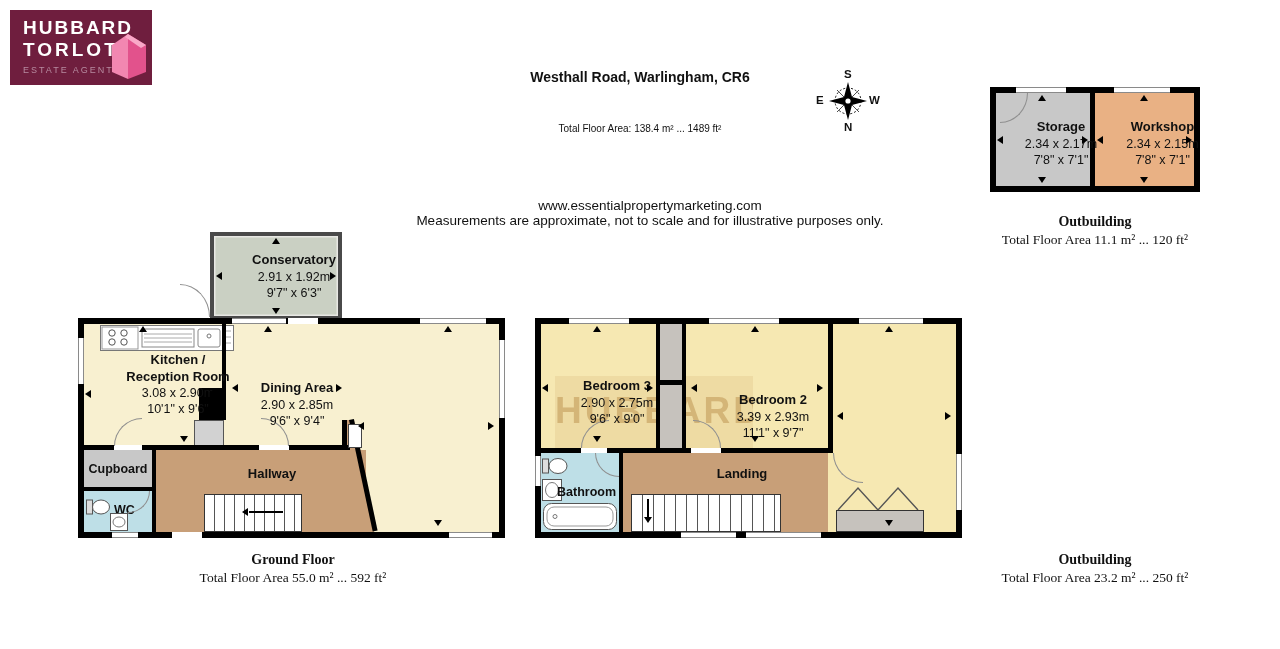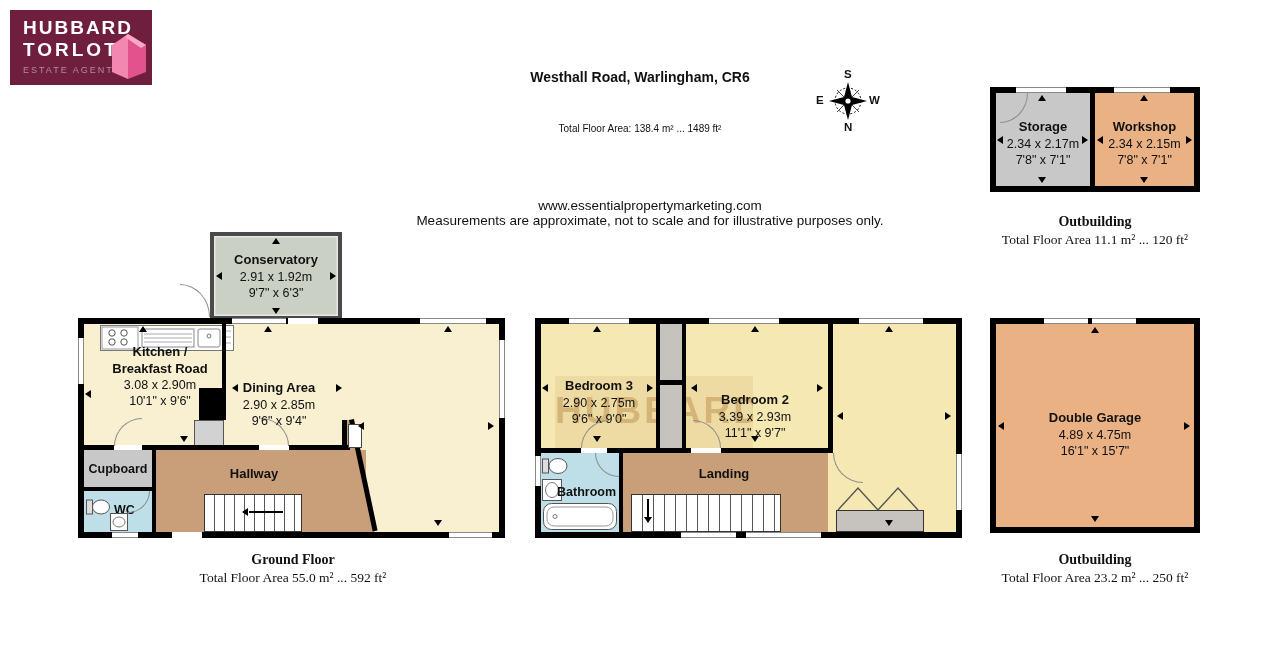--- a/index.html
+++ b/index.html
@@ -4,21 +4,21 @@
 <style>
   html,body{margin:0;padding:0;background:#fff;}
   #canvas{position:relative;width:1280px;height:649px;background:#fff;overflow:hidden;
           font-family:"Liberation Sans",sans-serif;color:#111;}
   .abs{position:absolute;}
   .wall{position:absolute;background:#000;}
   .gap{position:absolute;background:#fff;}
   .winh{position:absolute;height:6px;background:#fff;border-top:1px solid #8a8a8a;border-bottom:1px solid #8a8a8a;box-sizing:border-box;}
   .winv{position:absolute;width:6px;background:#fff;border-left:1px solid #8a8a8a;border-right:1px solid #8a8a8a;box-sizing:border-box;}
   .plan{position:absolute;border:6px solid #000;box-sizing:border-box;}
-  .rlabel{position:absolute;text-align:center;line-height:1.28;}
+  .rlabel{position:absolute;text-align:center;line-height:1.28;margin-left:18px;}
   .rname{font-weight:bold;font-size:13px;white-space:nowrap;}
   .rdim{font-size:12.5px;white-space:nowrap;}
   .caption{position:absolute;text-align:center;font-family:Liberation Serif, serif;}
   .cap-title{font-weight:bold;font-size:14px;}
   .cap-area{font-size:13.5px;margin-top:2px;}
   .arc{position:absolute;border:1.5px solid #8f8f8f;box-sizing:border-box;}
   .arc-tl{border-right:none;border-bottom:none;border-top-left-radius:100%;}
   .arc-tr{border-left:none;border-bottom:none;border-top-right-radius:100%;}
   .arc-bl{border-right:none;border-top:none;border-bottom-left-radius:100%;}
   .arc-br{border-left:none;border-top:none;border-bottom-right-radius:100%;}
@@ -178,23 +178,23 @@
 
     <div class="winh" style="left:148px;top:-6px;width:54px;"></div>
     <div class="gap" style="left:204px;top:-6px;width:30px;height:6px;"></div>
     <div class="winh" style="left:336px;top:-6px;width:66px;"></div>
     <div class="winv" style="left:-6px;top:14px;height:46px;"></div>
     <div class="winv" style="left:415px;top:16px;height:78px;"></div>
     <div class="winh" style="left:28px;top:208px;width:26px;"></div>
     <div class="gap" style="left:88px;top:208px;width:30px;height:6px;"></div>
     <div class="winh" style="left:365px;top:208px;width:43px;"></div>
 
-    <div class="rlabel" style="left:-4px;top:20px;width:160px;">
+    <div class="rlabel" style="left:-4px;top:28px;width:160px;">
       <div class="rname">Kitchen /</div>
-      <div class="rname">Breakfast Road</div>
+      <div class="rname">Reception Room</div>
       <div class="rdim">3.08 x 2.90m</div>
       <div class="rdim">10'1" x 9'6"</div>
     </div>
     <div class="rlabel" style="left:120px;top:56px;width:150px;">
       <div class="rname">Dining Area</div>
       <div class="rdim">2.90 x 2.85m</div>
       <div class="rdim">9'6" x 9'4"</div>
     </div>
     <div class="rlabel" style="left:100px;top:142px;width:140px;">
       <div class="rname">Hallway</div>
@@ -294,31 +294,18 @@
     <div class="ar-l" style="left:150px;top:60px;"></div>
     <div class="ar-r" style="left:276px;top:60px;"></div>
     <div class="ar-u" style="left:210px;top:2px;"></div>
     <div class="ar-d" style="left:210px;top:112px;"></div>
     <div class="ar-l" style="left:296px;top:88px;"></div>
     <div class="ar-r" style="left:404px;top:88px;"></div>
     <div class="ar-u" style="left:344px;top:2px;"></div>
     <div class="ar-d" style="left:344px;top:196px;"></div>
   </div>
 
-  <div class="plan" style="left:990px;top:318px;width:210px;height:215px;background:#e9b184;">
-    <div class="winh" style="left:48px;top:-6px;width:44px;"></div>
-    <div class="winh" style="left:96px;top:-6px;width:44px;"></div>
-    <div class="rlabel" style="left:0;top:86px;width:198px;">
-      <div class="rname">Double Garage</div>
-      <div class="rdim">4.89 x 4.75m</div>
-      <div class="rdim">16'1" x 15'7"</div>
-    </div>
-    <div class="ar-l" style="left:2px;top:98px;"></div>
-    <div class="ar-r" style="left:188px;top:98px;"></div>
-    <div class="ar-u" style="left:95px;top:3px;"></div>
-    <div class="ar-d" style="left:95px;top:192px;"></div>
-  </div>
   <div class="caption" style="left:935px;top:552px;width:320px;">
     <div class="cap-title">Outbuilding</div>
     <div class="cap-area">Total Floor Area 23.2 m² ... 250 ft²</div>
   </div>
 
 </div>
 
 </body></html>

